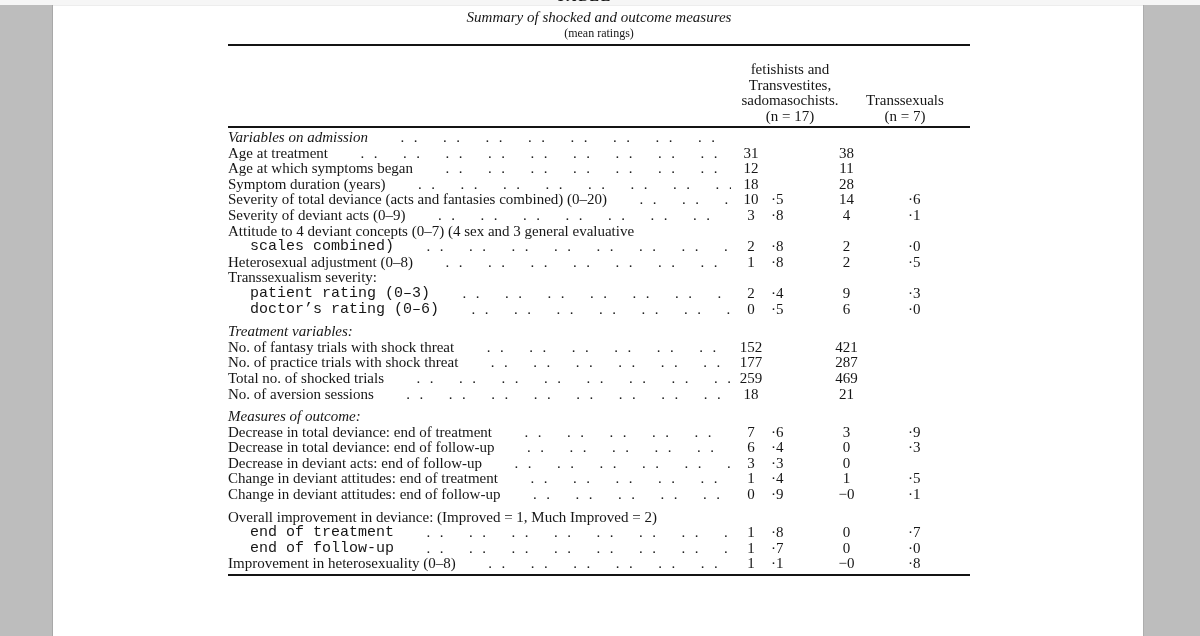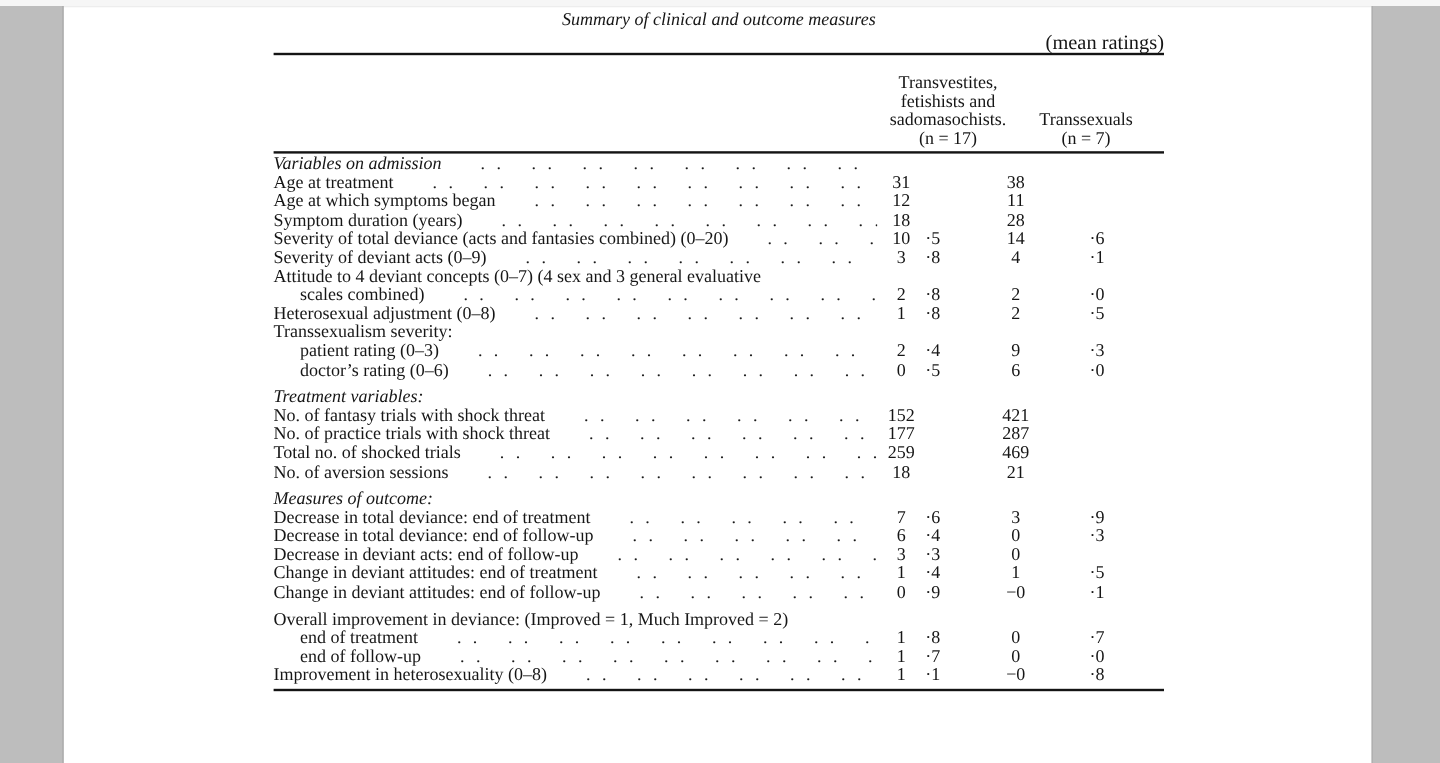--- a/index.html
+++ b/index.html
@@ -14,40 +14,40 @@
   .side-strip.left  { left:0; width:52px;  border-right:1px solid #a8a8a8; }
   .side-strip.right { left:1143px; width:57px; border-left:1px solid #adadad; }
 
   .clip-frag { position:absolute; left:556px; top:0; width:64px; height:6px; overflow:hidden; }
   .clip-frag span { display:block; margin-top:-11px; font-size:14px; font-weight:bold;
     letter-spacing:2px; font-variant:small-caps; }
 
   .tbl { position:absolute; left:228px; top:0; width:742px; font-size:15px; }
   .t-title { position:absolute; top:9px;  left:0; width:742px; text-align:center;
     font-style:italic; font-size:15px; }
-  .t-sub   { position:absolute; top:26px; left:0; width:742px; text-align:right;
-    font-size:17px; }
+  .t-sub   { position:absolute; top:26px; left:0; width:742px; text-align:center;
+    font-size:12px; }
 
   .rule { position:absolute; left:0; width:742px; background:#141414; }
   .rule-a { top:44px;  height:2px; }
   .rule-b { top:126px; height:1.5px; }
   .rule-c { top:574px; height:2.2px; }
 
   .colhead { position:absolute; top:50px; height:74px; display:flex;
     flex-direction:column; justify-content:flex-end; text-align:center;
     line-height:15.5px; font-size:15px; }
   .ch1 { left:462px; width:200px; }
   .ch2 { left:607px; width:140px; }
 
   .rows { position:absolute; top:130px; left:0; width:742px; }
   .row { display:flex; height:15.6px; line-height:15.6px; white-space:nowrap; }
   .row.gap { margin-top:7px; }
   .lbl { flex:0 0 auto; }
   .lbl.it { font-style:italic; }
-  .lbl.ind { padding-left:22px; }
+  .lbl.ind { padding-left:22px;font-family:Liberation Mono, monospace; }
   .leader { flex:1 1 auto; min-width:0; overflow:hidden; text-align:right;
     padding:0 6px 0 8px; letter-spacing:1px; color:#1a1a1a; }
   .leader.off { visibility:hidden; }
   .v1i { flex:0 0 40px;  text-align:center; }
   .v1f { flex:0 0 14px;  text-align:left; }
   .v2i { flex:0 0 123px; text-align:center; }
   .v2f { flex:0 0 17px;  text-align:left; }
   .sp  { flex:0 0 45px; }
 </style>
 </head>
@@ -55,27 +55,27 @@
 
 <div class="top-strip"></div>
 <div class="side-strip left"></div>
 <div class="side-strip right"></div>
 
 <div class="clip-frag">
   <span>TABLE 2</span>
 </div>
 
 <div class="tbl">
-  <div class="t-title">Summary of clinical and outcome measures</div>
+  <div class="t-title">Summary of shocked and outcome measures</div>
   <div class="t-sub">(mean ratings)</div>
   <div class="rule rule-a"></div>
 
   <div class="colhead ch1">
+    <div>fetishists and</div>
     <div>Transvestites,</div>
-    <div>fetishists and</div>
     <div>sadomasochists.</div>
     <div>(n = 17)</div>
   </div>
   <div class="colhead ch2">
     <div>Transsexuals</div>
     <div>(n = 7)</div>
   </div>
 
   <div class="rule rule-b"></div>
   <div class="rows">

